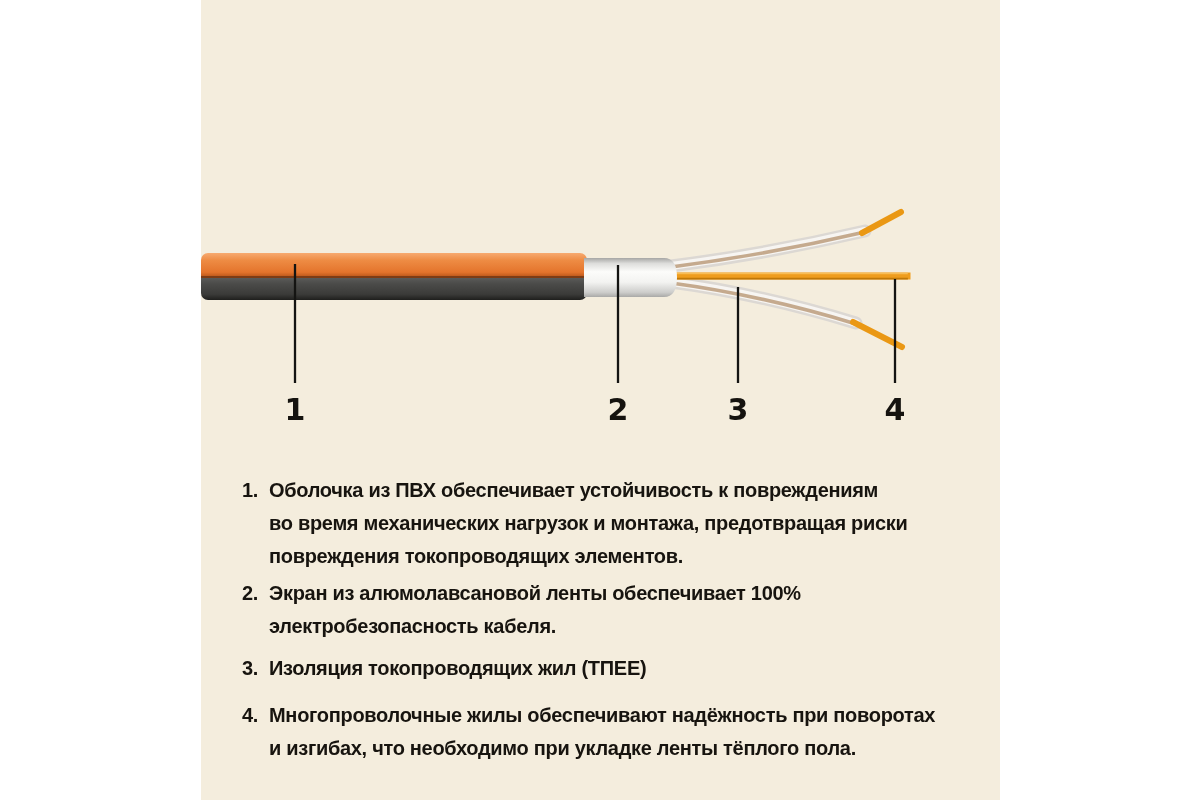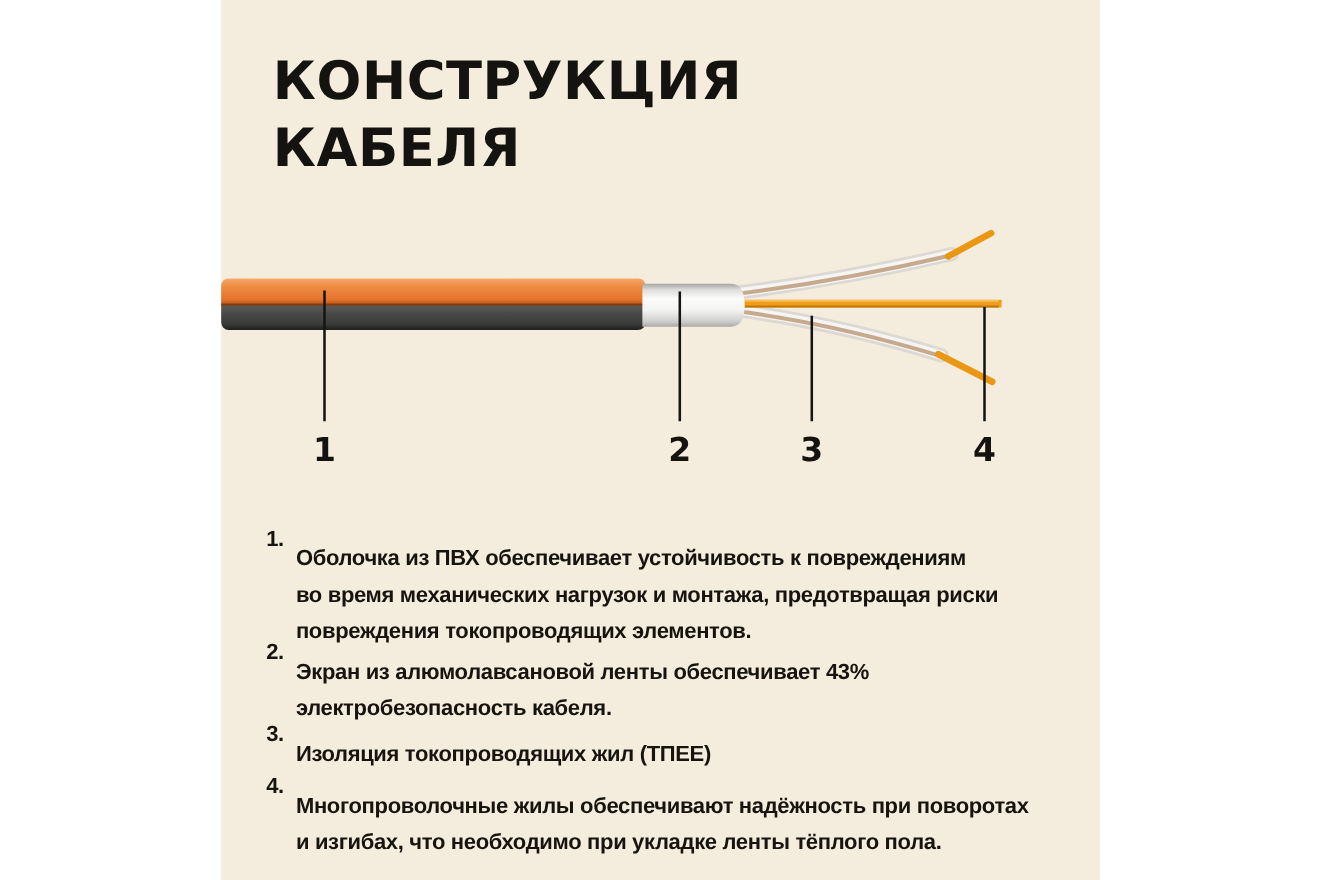--- a/index.html
+++ b/index.html
@@ -28,31 +28,29 @@
   .co-1{left:94px}.co-2{left:417px}.co-3{left:537px}.co-4{left:694px}
   .legend{position:absolute;left:41px;top:0;width:740px;}
   .legend-item{position:absolute;display:flex;color:#17140f;}
   .li-1{top:474px}.li-2{top:577px}.li-3{top:652px}.li-4{top:699px}
   .legend-num{
     flex:0 0 27px;font-weight:bold;font-size:20px;line-height:33px;
     letter-spacing:-0.3px;
   }
   .legend-text{
     font-weight:bold;font-size:20px;line-height:33px;letter-spacing:-0.3px;
-    white-space:pre-line;width:700px;margin-top:18px;
+    white-space:pre-line;width:700px;
   }
 </style>
 </head>
 <body>
 
 <div class="canvas">
   <div class="panel">
 
-    <div class="page-title">КОНСТРУКЦИЯ
-КАБЕЛЯ</div>
 
     <div class="diagram">
       <svg width="799" height="235" viewBox="0 0 799 235">
         <defs>
           <linearGradient id="gOr" x1="0" y1="53" x2="0" y2="77" gradientUnits="userSpaceOnUse">
             <stop offset="0" stop-color="#f7aa70"></stop>
             <stop offset="0.3" stop-color="#ee8c44"></stop>
             <stop offset="0.8" stop-color="#e4742c"></stop>
             <stop offset="1" stop-color="#b95519"></stop>
           </linearGradient>
@@ -116,21 +114,21 @@
 
     <div class="legend">
       <div class="legend-item li-1">
         <div class="legend-num">1.</div>
         <div class="legend-text">Оболочка из ПВХ обеспечивает устойчивость к повреждениям
 во время механических нагрузок и монтажа, предотвращая риски
 повреждения токопроводящих элементов.</div>
       </div>
       <div class="legend-item li-2">
         <div class="legend-num">2.</div>
-        <div class="legend-text">Экран из алюмолавсановой ленты обеспечивает 43%
+        <div class="legend-text">Экран из алюмолавсановой ленты обеспечивает 100%
 электробезопасность кабеля.</div>
       </div>
       <div class="legend-item li-3">
         <div class="legend-num">3.</div>
         <div class="legend-text">Изоляция токопроводящих жил (ТПЕЕ)</div>
       </div>
       <div class="legend-item li-4">
         <div class="legend-num">4.</div>
         <div class="legend-text">Многопроволочные жилы обеспечивают надёжность при поворотах
 и изгибах, что необходимо при укладке ленты тёплого пола.</div>

